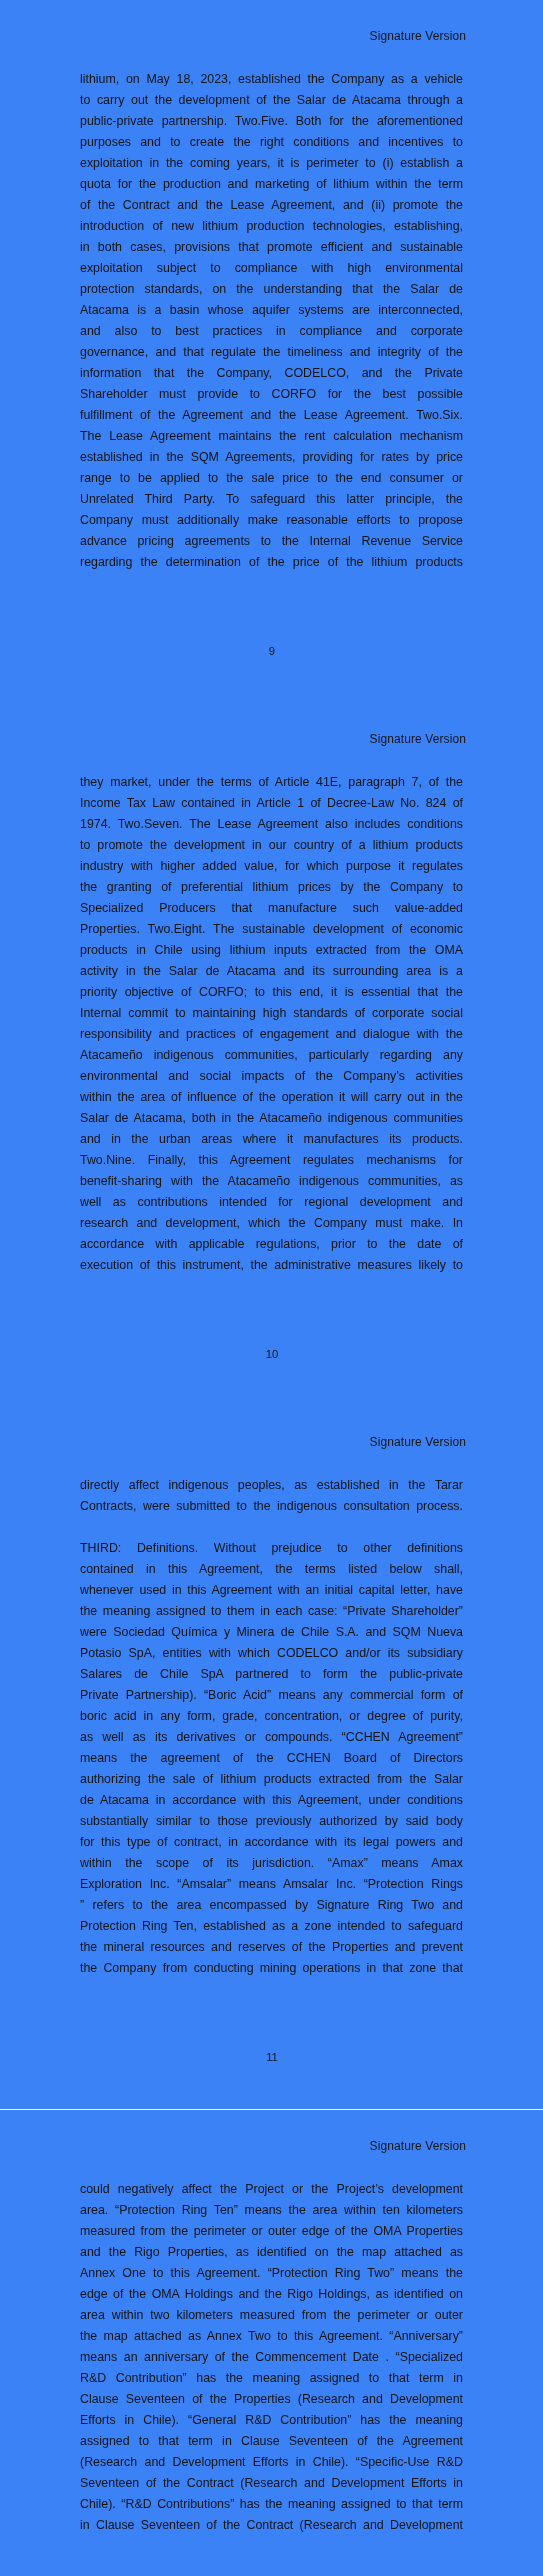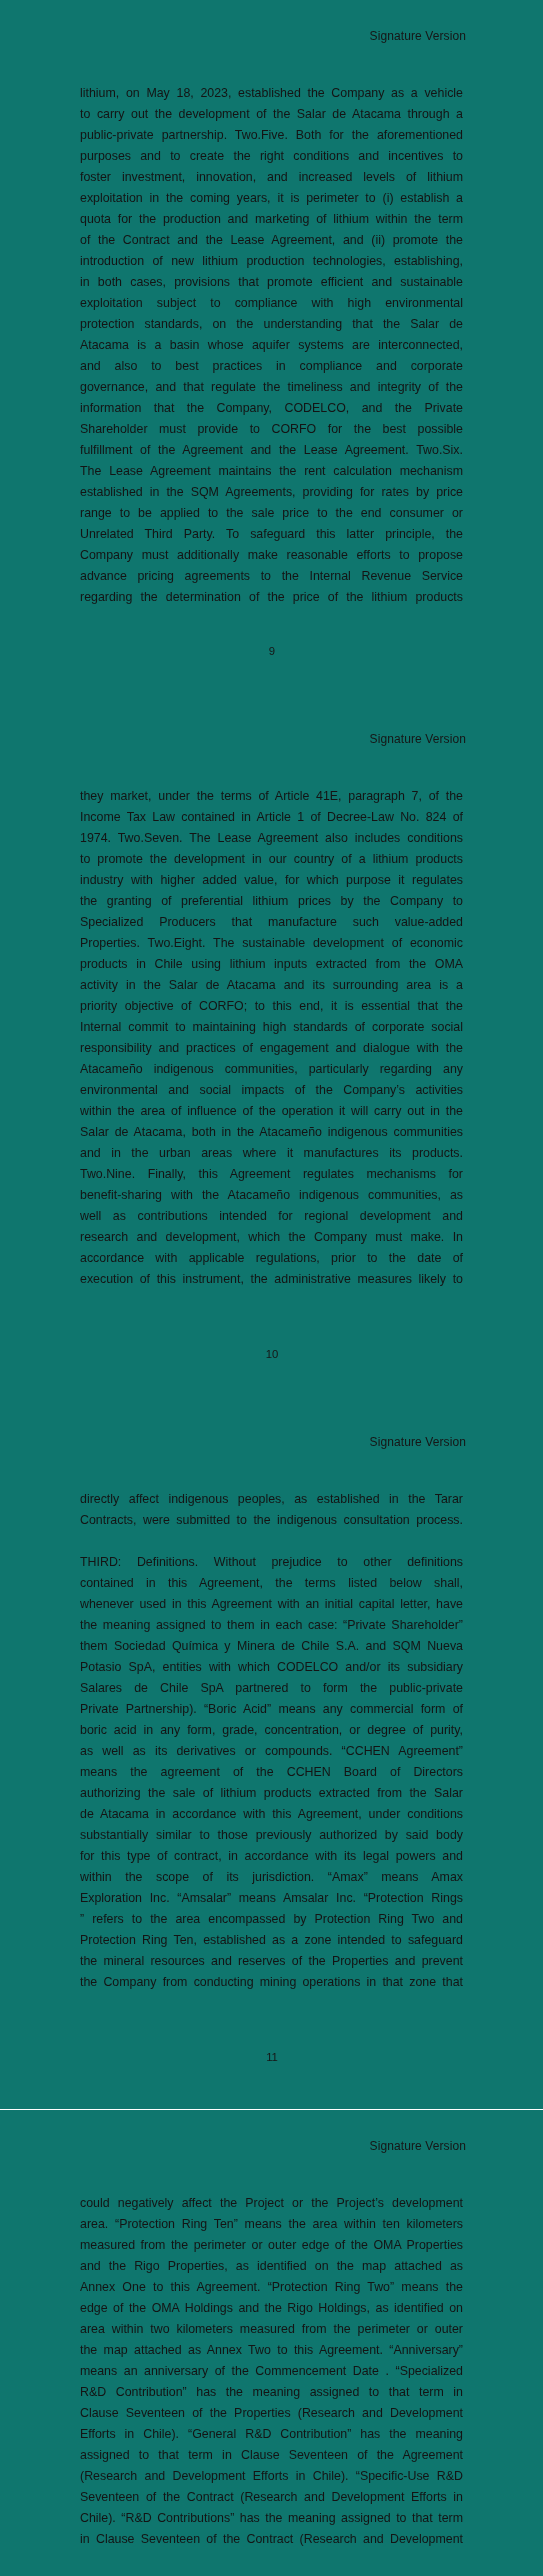--- a/index.html
+++ b/index.html
@@ -6,36 +6,36 @@
   body {
     width: 544px; height: 2813px;
     background: #ffffff;
     position: relative;
     font-family: "Liberation Sans", "DejaVu Sans", sans-serif;
     color: #141414;
   }
   .page {
     position: absolute; left: 0;
     width: 544px; height: 703px;
-    background: #0f766e;
+    background: #3b82f6;
     overflow: hidden;
   }
   .page:nth-child(1) { top: 0; }
   .page:nth-child(2) { top: 703px; }
   .page:nth-child(3) { top: 1406px; }
   .page:nth-child(4) { top: 2110px; }
   .sig-header {
     position: absolute; top: 29px; right: 78px;
     font-size: 12px; line-height: 14.4px;
     letter-spacing: 0.1px;
     color: #161616;
     white-space: nowrap;
   }
   .page-body {
-    position: absolute; top: 83px; left: 80px;
+    position: absolute; top: 69px; left: 80px;
     width: 383px;
   }
   .text-line {
     font-size: 12.4px;
     line-height: 21px;
     height: 21px;
     text-align: justify;
     text-align-last: justify;
     overflow: hidden;
     word-spacing: 0.5px;
@@ -53,21 +53,20 @@
 <body>
 
 <div id="doc-root">
   <section class="page">
     <div class="sig-header">Signature Version</div>
     <div class="page-body">
         <div class="text-line"><span>lithium, on May 18, 2023, established the Company as a vehicle</span></div>
         <div class="text-line"><span>to carry out the development of the Salar de Atacama through a</span></div>
         <div class="text-line"><span>public-private partnership. </span><span class="seg-bold">Two.Five.</span><span> Both for the aforementioned</span></div>
         <div class="text-line"><span>purposes and to create the right conditions and incentives to</span></div>
-        <div class="text-line"><span>foster investment, innovation, and increased levels of lithium</span></div>
         <div class="text-line"><span>exploitation in the coming years, it is perimeter to (i) establish a</span></div>
         <div class="text-line"><span>quota for the production and marketing of lithium within the term</span></div>
         <div class="text-line"><span>of the Contract and the Lease Agreement, and (ii) promote the</span></div>
         <div class="text-line"><span>introduction of new lithium production technologies, establishing,</span></div>
         <div class="text-line"><span>in both cases, provisions that promote efficient and sustainable</span></div>
         <div class="text-line"><span>exploitation subject to compliance with high environmental</span></div>
         <div class="text-line"><span>protection standards, on the understanding that the Salar de</span></div>
         <div class="text-line"><span>Atacama is a basin whose aquifer systems are interconnected,</span></div>
         <div class="text-line"><span>and also to best practices in compliance and corporate</span></div>
         <div class="text-line"><span>governance, and that regulate the timeliness and integrity of the</span></div>
@@ -119,34 +118,34 @@
   <section class="page">
     <div class="sig-header">Signature Version</div>
     <div class="page-body">
         <div class="text-line"><span>directly affect indigenous peoples, as established in the Tarar</span></div>
         <div class="text-line"><span>Contracts, were submitted to the indigenous consultation process.</span></div>
         <div class="text-line"></div>
         <div class="text-line"><span class="seg-bold">THIRD: Definitions.</span><span> Without prejudice to other definitions</span></div>
         <div class="text-line"><span>contained in this Agreement, the terms listed below shall,</span></div>
         <div class="text-line"><span>whenever used in this Agreement with an initial capital letter, have</span></div>
         <div class="text-line"><span>the meaning assigned to them in each case: “Private Shareholder”</span></div>
-        <div class="text-line"><span>them Sociedad Química y Minera de Chile S.A. and SQM Nueva</span></div>
+        <div class="text-line"><span>were Sociedad Química y Minera de Chile S.A. and SQM Nueva</span></div>
         <div class="text-line"><span>Potasio SpA, entities with which CODELCO and/or its subsidiary</span></div>
         <div class="text-line"><span>Salares de Chile SpA partnered to form the public-private</span></div>
         <div class="text-line"><span>Private Partnership). “Boric Acid” means any commercial form of</span></div>
         <div class="text-line"><span>boric acid in any form, grade, concentration, or degree of purity,</span></div>
         <div class="text-line"><span>as well as its derivatives or compounds. “CCHEN Agreement”</span></div>
         <div class="text-line"><span>means the agreement of the CCHEN Board of Directors</span></div>
         <div class="text-line"><span>authorizing the sale of lithium products extracted from the Salar</span></div>
         <div class="text-line"><span>de Atacama in accordance with this Agreement, under conditions</span></div>
         <div class="text-line"><span>substantially similar to those previously authorized by said body</span></div>
         <div class="text-line"><span>for this type of contract, in accordance with its legal powers and</span></div>
         <div class="text-line"><span>within the scope of its jurisdiction. “Amax” means Amax</span></div>
         <div class="text-line"><span>Exploration Inc. “Amsalar” means Amsalar Inc. “Protection Rings</span></div>
-        <div class="text-line"><span>” refers to the area encompassed by Protection Ring Two and</span></div>
+        <div class="text-line"><span>” refers to the area encompassed by Signature Ring Two and</span></div>
         <div class="text-line"><span>Protection Ring Ten, established as a zone intended to safeguard</span></div>
         <div class="text-line"><span>the mineral resources and reserves of the Properties and prevent</span></div>
         <div class="text-line"><span>the Company from conducting mining operations in that zone that</span></div>
       </div>
     <div class="page-number">11</div>
   </section>
 
   <section class="page">
     <div class="sig-header">Signature Version</div>
     <div class="page-body">

